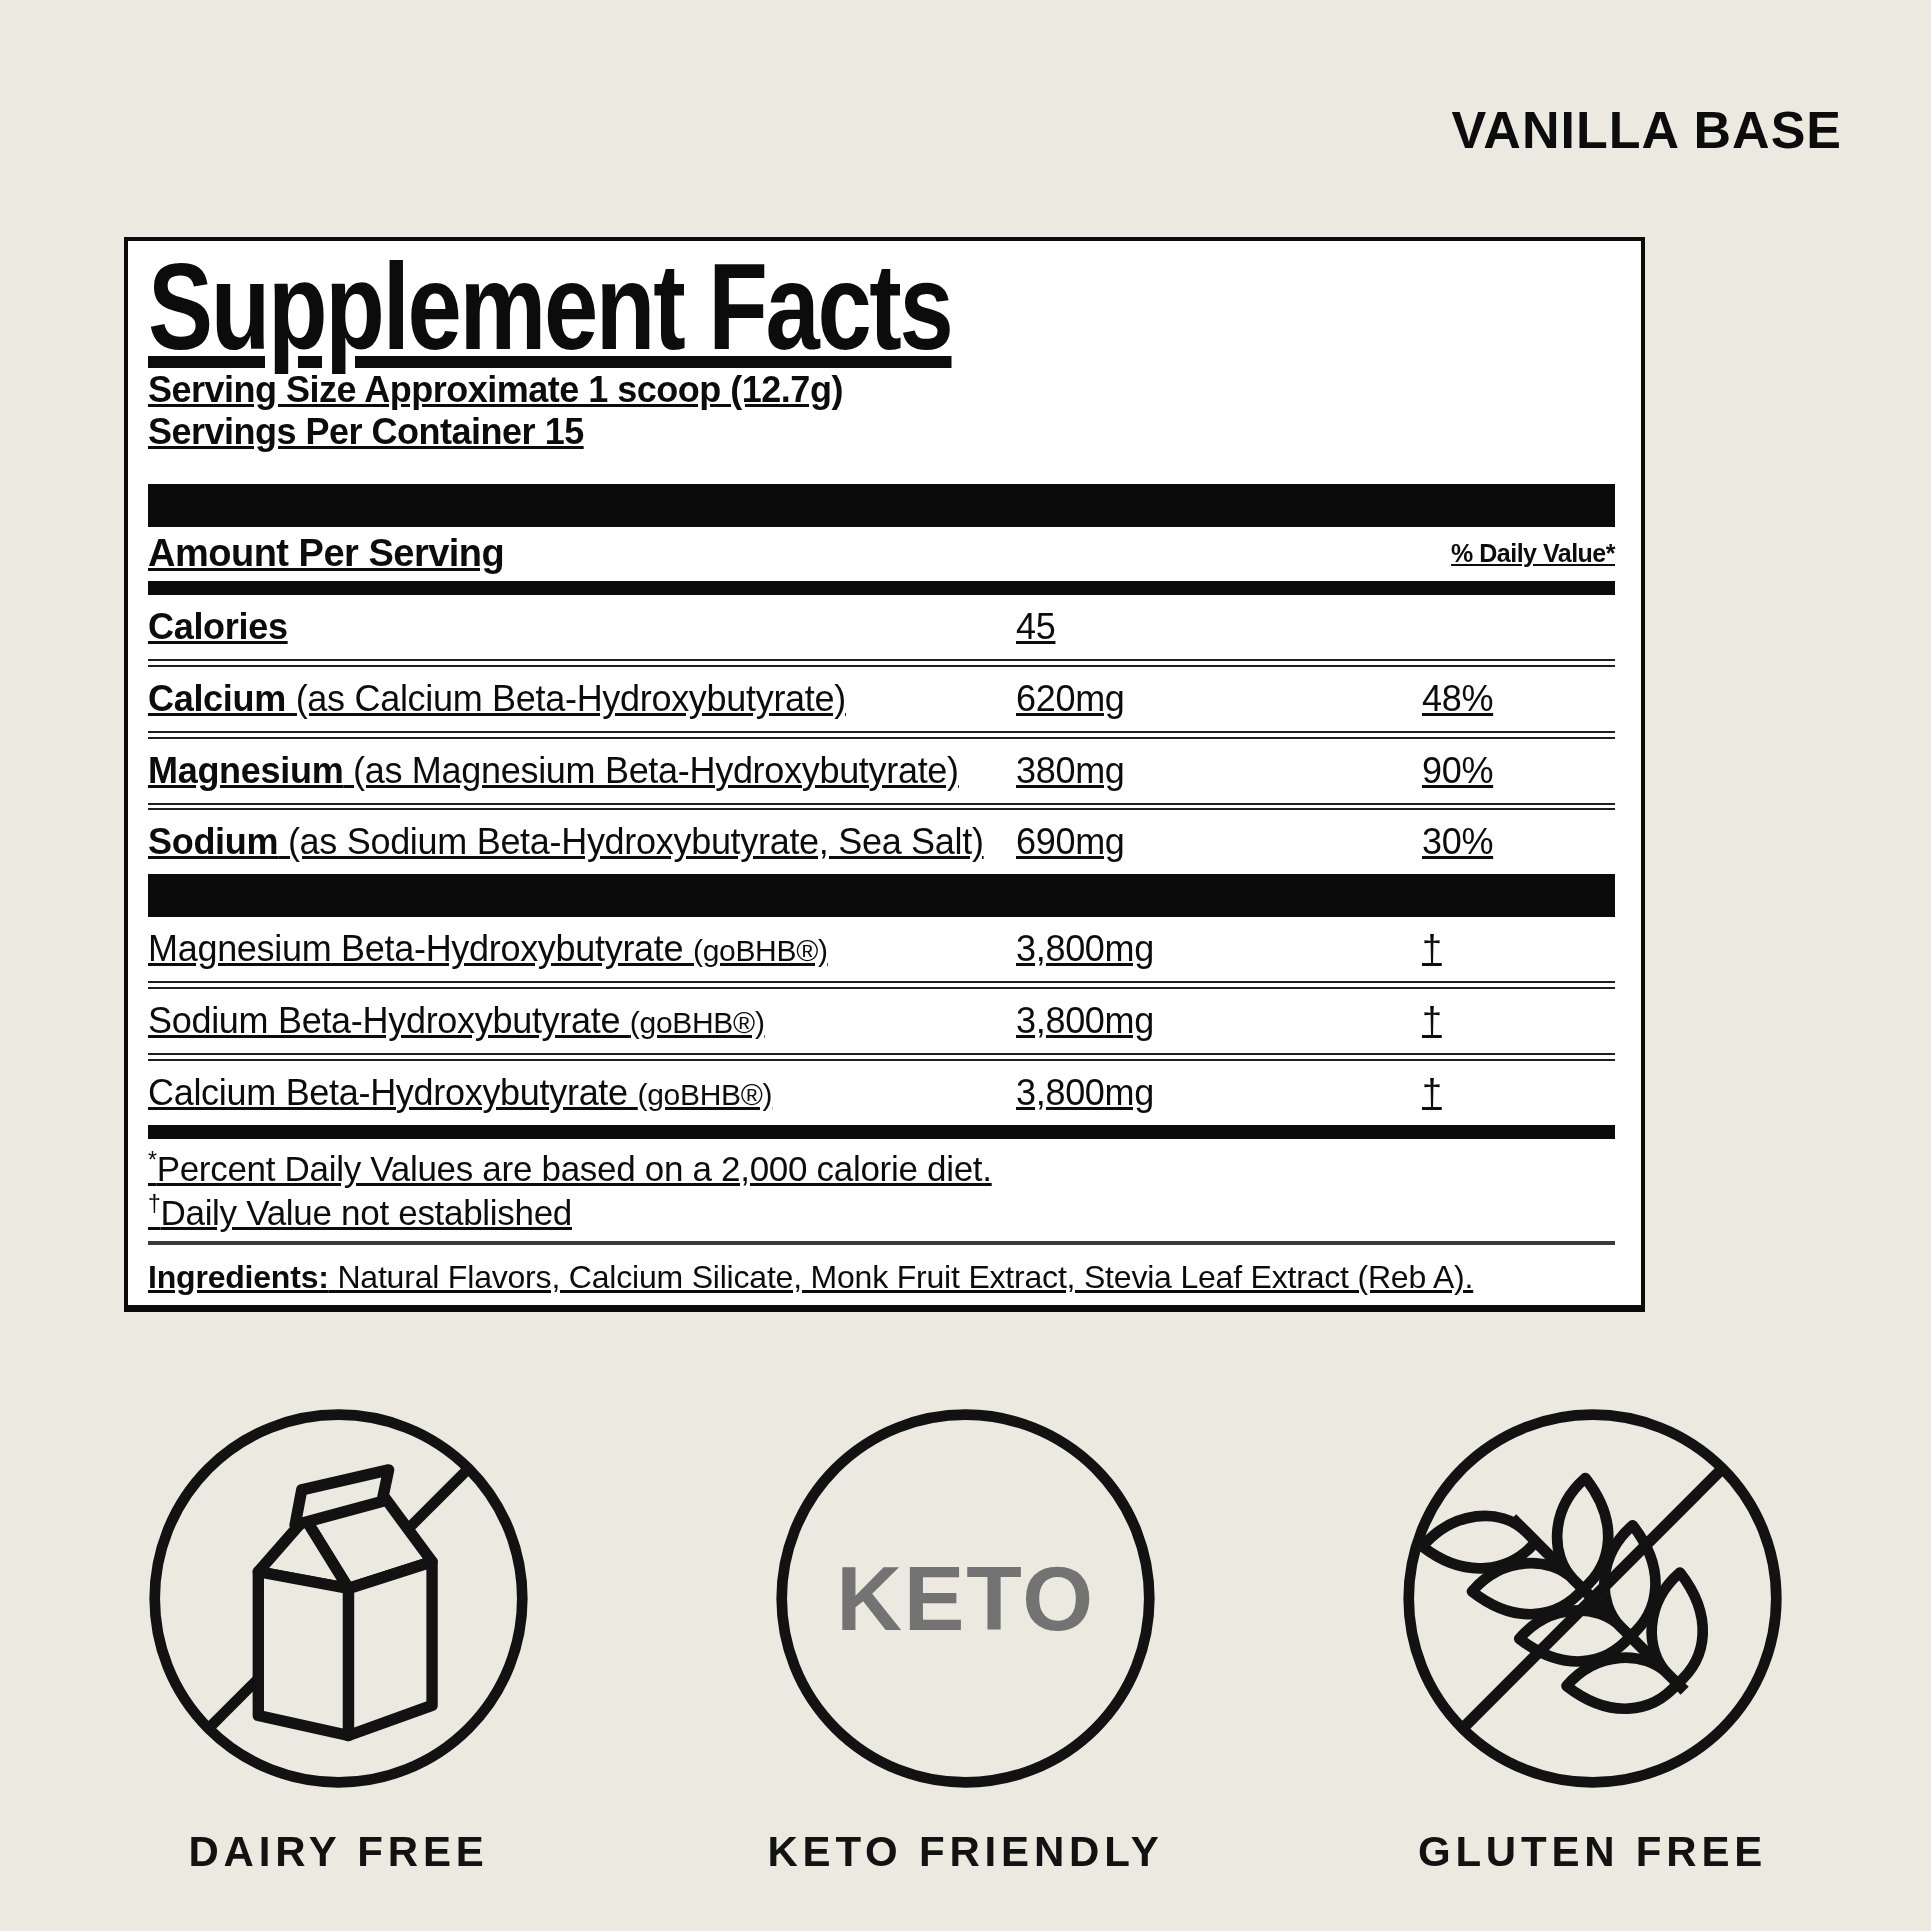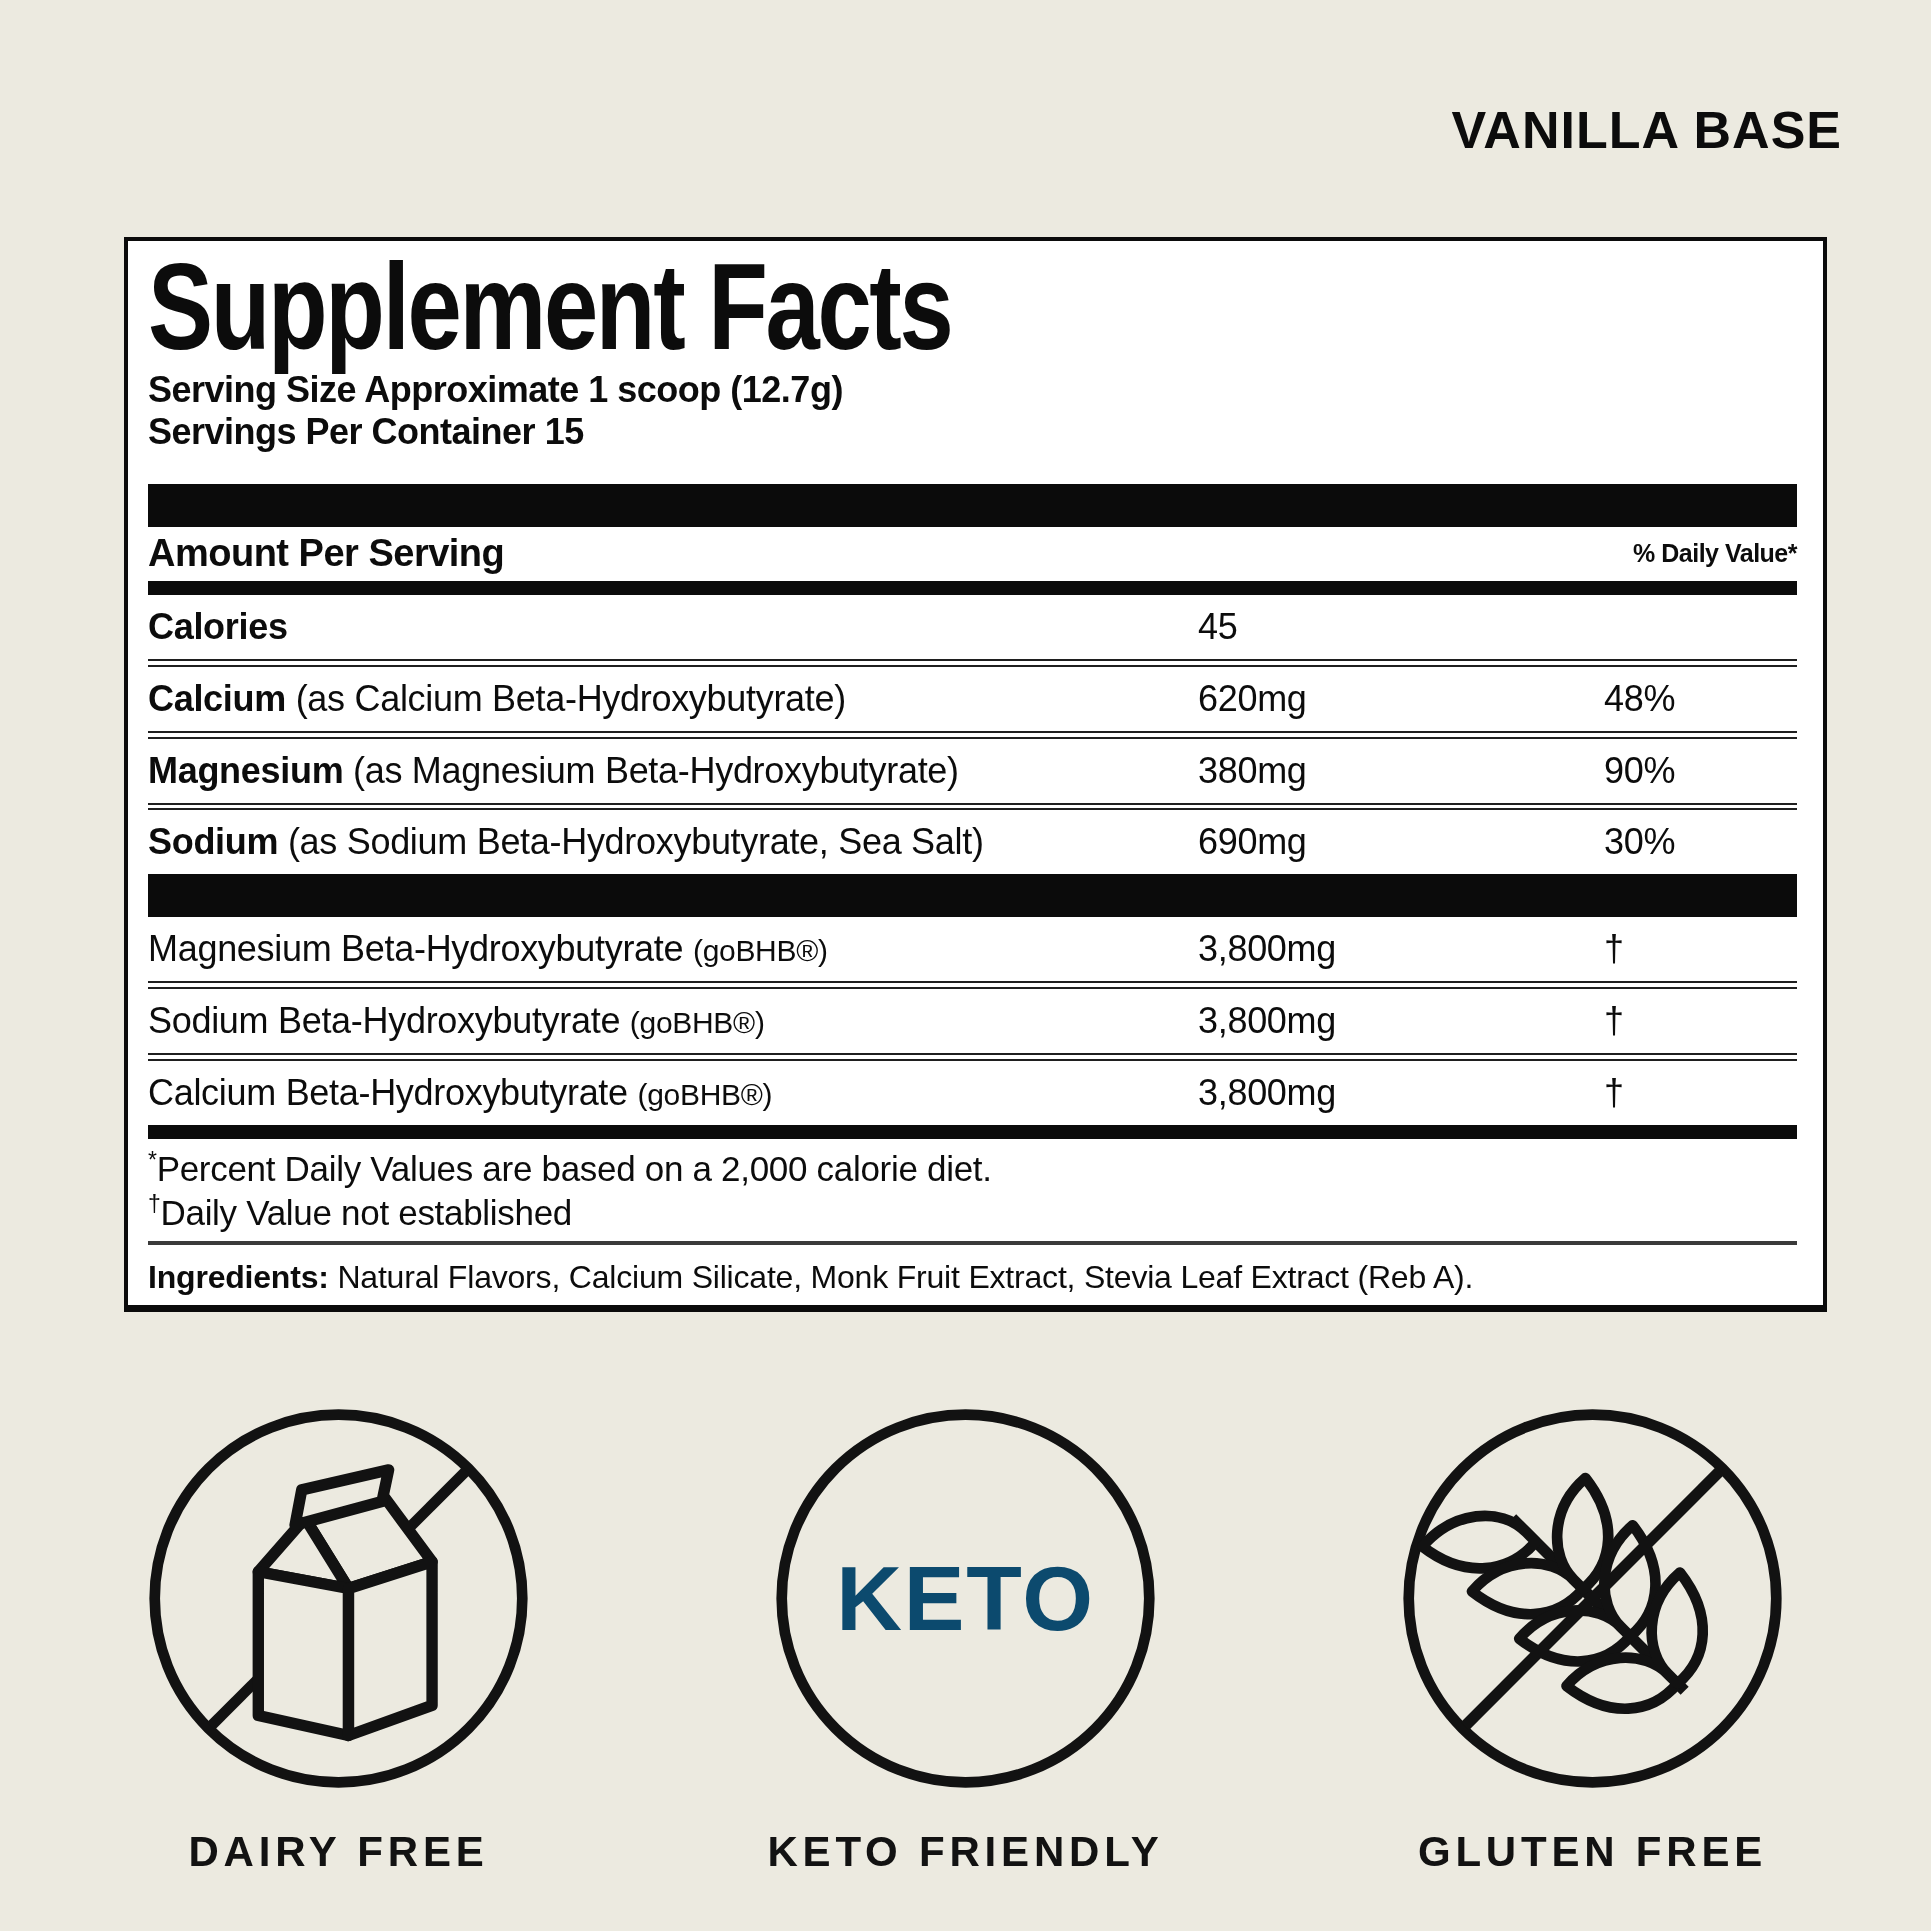--- a/index.html
+++ b/index.html
@@ -8,24 +8,25 @@
     background:#ECEAE0;color:#0C0C0C;
     font-family:"Liberation Sans","DejaVu Sans",sans-serif;
   }
   
   .flavor-title{
     position:absolute;top:100px;right:89px;
     font-size:52px;font-weight:800;letter-spacing:1px;color:#0C0C0C;
   }
   
   .panel{
-    position:absolute;left:124px;top:237px;width:1703px;height:1075px;
+    position:absolute;left:124px;top:237px;width:1521px;height:1075px;
     box-sizing:border-box;background:#FFFFFF;
     border:4.8px solid #0B0B0B;border-bottom-width:7.7px;
     padding:0 26px 0 20px;
+    text-decoration:underline;
   }
   .sf-title{
     margin-top:3.9px;font-size:122px;font-weight:900;line-height:1.02;
     letter-spacing:-2.9px;white-space:nowrap;
     transform:scaleX(0.80);transform-origin:left center;
   }
   .serving-line{font-size:36px;font-weight:bold;line-height:1.16;letter-spacing:-0.5px;}
   .bar{height:43px;background:#0B0B0B;}
   .bar.first{margin-top:31px;}
   .rule{height:14.5px;background:#0B0B0B;}
@@ -48,21 +49,21 @@
   .badges{
     position:absolute;left:126px;right:126px;top:1398px;
     display:flex;justify-content:space-between;
   }
   .badge{width:425px;display:flex;flex-direction:column;align-items:center;}
   .badge .icon-wrap{position:relative;width:401px;height:401px;}
   .badge svg{display:block;width:401px;height:401px;}
   .keto-word{
     position:absolute;left:0;top:0;width:401px;height:401px;
     display:flex;align-items:center;justify-content:center;
-    font-size:91px;font-weight:800;letter-spacing:1.9px;color:#0c4a6e;
+    font-size:91px;font-weight:800;letter-spacing:1.9px;color:#737373;
   }
   .badge-label{
     margin-top:29px;font-size:42px;font-weight:800;letter-spacing:4.8px;
     white-space:nowrap;color:#121212;
   }
 </style>
 </head>
 <body>
 
 <div class="flavor-title">VANILLA BASE</div>

